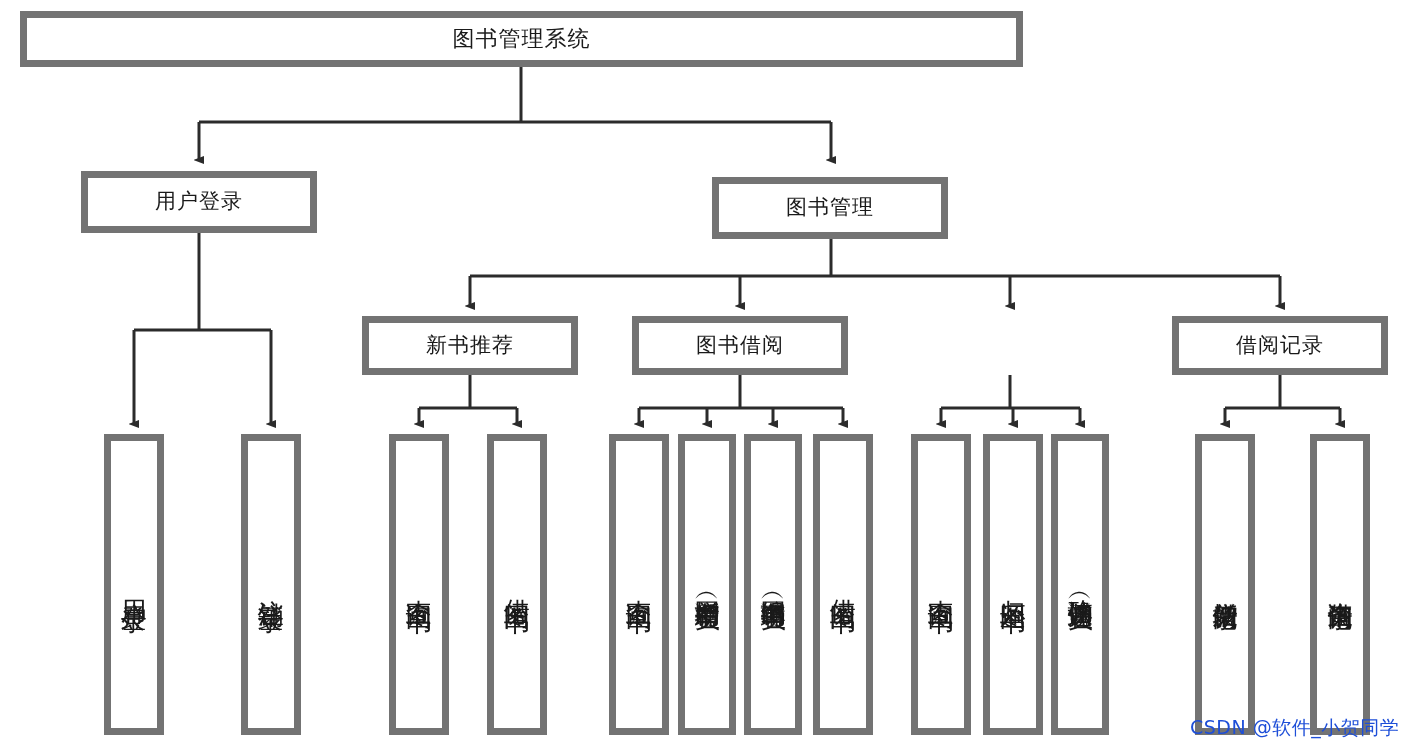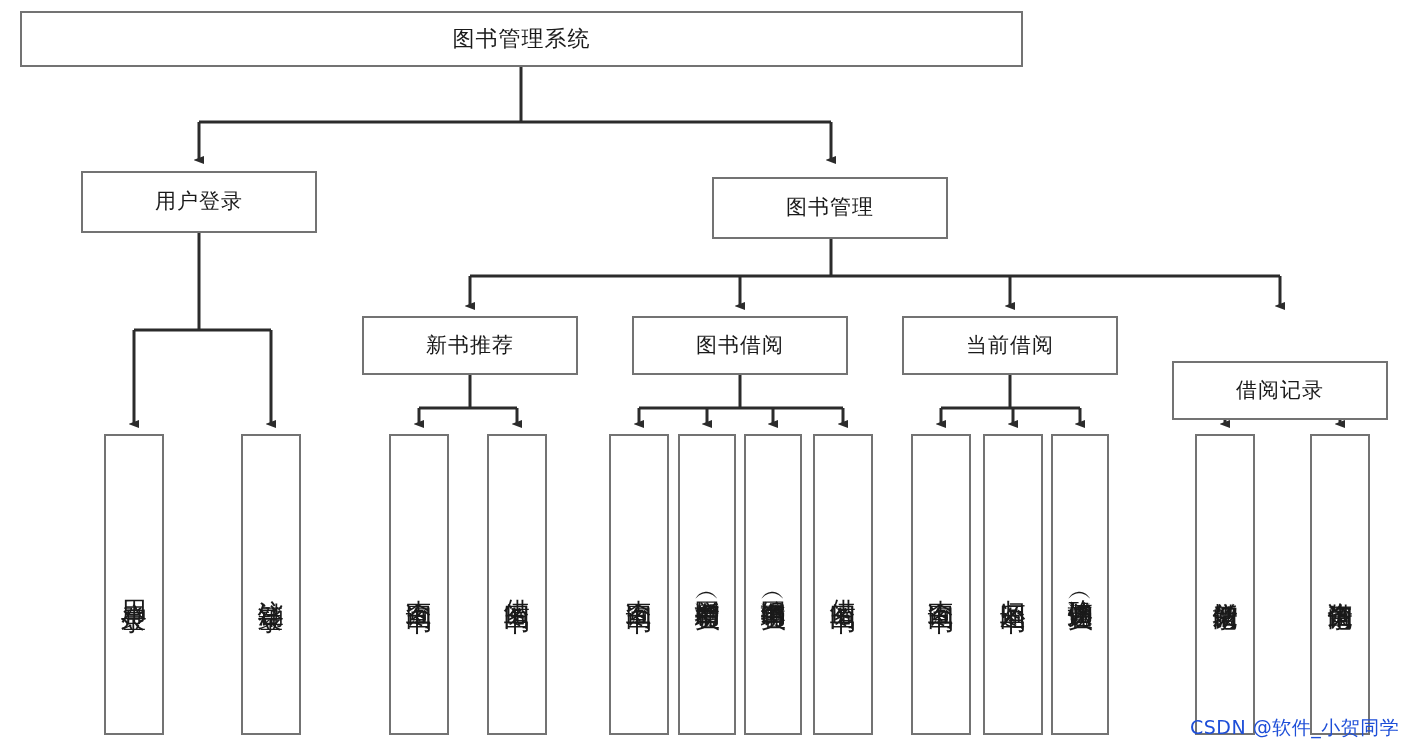--- a/index.html
+++ b/index.html
@@ -2,21 +2,21 @@
 <html><head>
 <meta charset="utf-8">
 <style>
   html,body{margin:0;padding:0;background:#ffffff;}
   body{font-family:"DejaVu Sans","Liberation Sans",sans-serif;}
   #canvas{position:relative;width:1405px;height:747px;background:#ffffff;overflow:hidden;}
   svg.edges{position:absolute;left:0;top:0;width:1405px;height:747px;pointer-events:none;}
   .node{
     position:absolute;
     box-sizing:border-box;
-    border:2px solid #737373;
+    border:7px solid #737373;
     background:#ffffff;
     display:flex;
     align-items:center;
     justify-content:center;
     color:#1a1a1a;
     line-height:1.02;
   }
   .node.horiz{font-size:21px;letter-spacing:1px;}
   .node.vert{
     writing-mode:vertical-rl;
@@ -91,22 +91,21 @@
     </g>
   </svg>
 
   <div class="node horiz" id="root-node" style="left:20px;top:11px;width:1003px;height:56px;">图书管理系统</div>
 
   <div class="node horiz" style="left:81px;top:171px;width:236px;height:62px;">用户登录</div>
   <div class="node horiz" style="left:712px;top:171px;width:236px;height:62px;margin-top:6px;">图书管理</div>
 
   <div class="node horiz" style="left:362px;top:316px;width:216px;height:59px;">新书推荐</div>
   <div class="node horiz" style="left:632px;top:316px;width:216px;height:59px;">图书借阅</div>
-  <div class="node horiz" style="left:902px;top:316px;width:216px;height:59px;">当前借阅</div>
-  <div class="node horiz" style="left:1172px;top:316px;width:216px;height:59px;margin-top:45px;">借阅记录</div>
+  <div class="node horiz" style="left:1172px;top:316px;width:216px;height:59px;">借阅记录</div>
 
   <div class="node vert" style="left:104px;top:434px;width:60px;height:301px;">用户登录</div>
   <div class="node vert" style="left:241px;top:434px;width:60px;height:301px;">注销登录</div>
 
   <div class="node vert" style="left:389px;top:434px;width:60px;height:301px;">查询图书</div>
   <div class="node vert" style="left:487px;top:434px;width:60px;height:301px;">借阅图书</div>
 
   <div class="node vert" style="left:609px;top:434px;width:60px;height:301px;">查询图书</div>
   <div class="node vert tight" style="left:678px;top:434px;width:58px;height:301px;">新增图书（管理员）</div>
   <div class="node vert tight" style="left:744px;top:434px;width:58px;height:301px;">编辑图书（管理员）</div>

